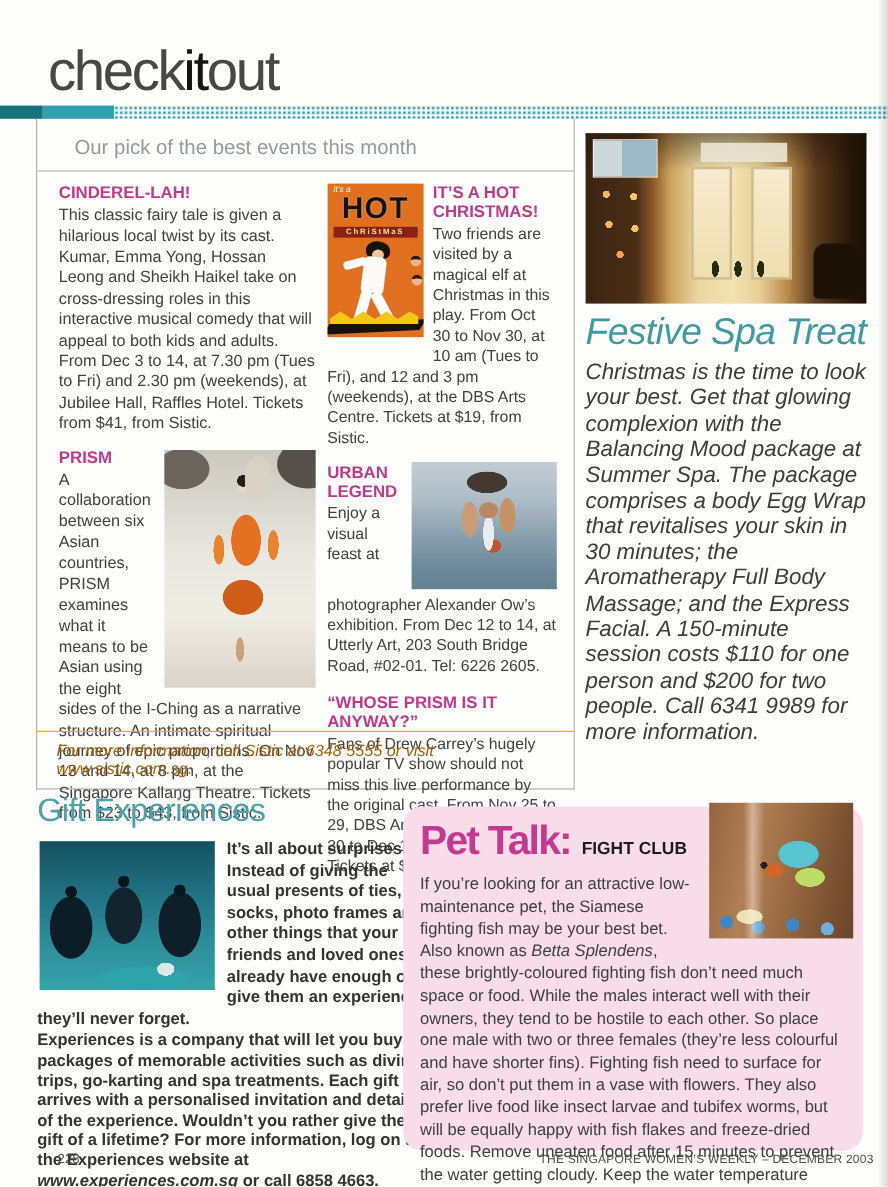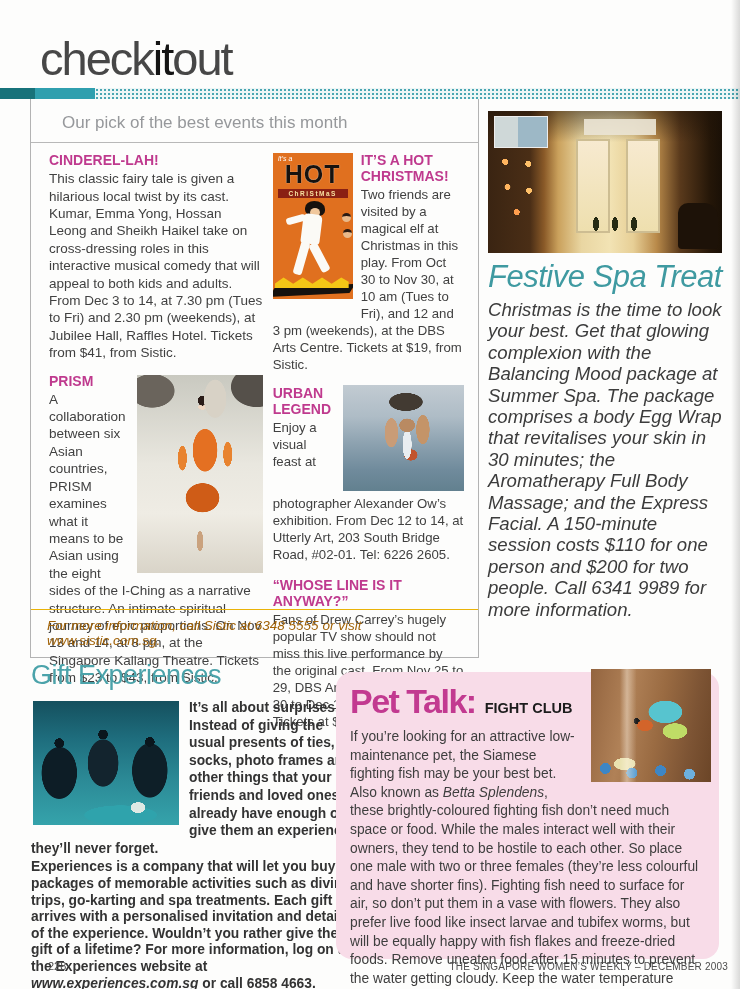--- a/index.html
+++ b/index.html
@@ -69,21 +69,21 @@
     radial-gradient(ellipse 14px 10px at 45% 50%, #d3642a 0 55%, transparent 57%),
     radial-gradient(circle 3px at 38% 46%, #1d1d1d 0 100%, transparent 100%),
     radial-gradient(circle 9px at 12% 88%, #3e86c4 0 60%, transparent 61%),
     radial-gradient(circle 9px at 34% 92%, #5a9fd4 0 60%, transparent 61%),
     radial-gradient(circle 9px at 58% 90%, #3e86c4 0 60%, transparent 61%),
     radial-gradient(circle 9px at 82% 93%, #6cb0de 0 60%, transparent 61%),
     radial-gradient(ellipse 18px 10px at 28% 84%, #e9e2b0 0 60%, transparent 61%),
     linear-gradient(100deg, #93643f 0%, #b08157 30%, #9a6b42 55%, #7d5434 80%, #6b4527 100%);}
 
   
-  .hot-poster{float:left;width:80px;height:146px;margin:1px 8px 14px 0;position:relative;background:#e0701f;overflow:hidden;}
+  .hot-poster{float:left;width:80px;height:128px;margin:1px 8px 14px 0;position:relative;background:#e0701f;overflow:hidden;}
   .p-tag{position:absolute;left:5px;top:2px;color:#fff;font-size:7px;font-style:italic;}
   .p-hot{position:absolute;left:0;right:0;top:7px;text-align:center;font-size:25px;font-weight:700;color:#17120e;letter-spacing:1px;text-shadow:0 0 1px #ffffff;}
   .p-chr{position:absolute;left:5px;right:5px;top:36px;text-align:center;background:#8a2013;color:#f7e0a0;font-size:6.5px;font-weight:700;letter-spacing:1.5px;padding:1px 0;}
   .p-face{position:absolute;width:9px;height:9px;background:#e9b98a;border-radius:50%;border-top:3px solid #2a1a12;box-sizing:border-box;}
   .pf1{right:2px;top:60px;} .pf2{right:1px;top:76px;}
   .elvis{position:absolute;left:12px;top:48px;width:56px;height:84px;}
   .e-hair{position:absolute;left:20px;top:0;width:20px;height:15px;background:#17120e;border-radius:60% 70% 45% 55%;}
   .e-face{position:absolute;left:25px;top:7px;width:10px;height:9px;background:#f0c79c;border-radius:50%;}
   .e-torso{position:absolute;left:17px;top:13px;width:19px;height:30px;background:#fbfaf6;border-radius:5px 5px 3px 3px;transform:rotate(7deg);}
   .e-arm{position:absolute;left:1px;top:15px;width:20px;height:7px;background:#fbfaf6;border-radius:3px;transform:rotate(-15deg);}
@@ -183,21 +183,21 @@
             </div>
             <h3 class="ev">IT’S A HOT CHRISTMAS!</h3>
             <p class="ev">Two friends are visited by a magical elf at Christmas in this play. From Oct 30 to Nov 30, at 10 am (Tues to Fri), and 12 and 3 pm (weekends), at the DBS Arts Centre. Tickets at $19, from Sistic.</p>
           </article>
           <article class="urban-art">
             <div class="urban-photo"></div>
             <h3 class="ev">URBAN LEGEND</h3>
             <p class="ev">Enjoy a visual feast at photographer Alexander Ow’s exhibition. From Dec 12 to 14, at Utterly Art, 203 South Bridge Road, #02-01. Tel: 6226 2605.</p>
           </article>
           <article class="whose-art">
-            <h3 class="ev">“WHOSE LINE IS IT ANYWAY?”</h3>
+            <h3 class="ev">“WHOSE PRISM IS IT ANYWAY?”</h3>
             <p class="ev">Fans of Drew Carrey’s hugely popular TV show should not miss this live performance by the original cast. From Nov 25 to 29, DBS Arts Centre, and Nov 30 to Dec 1, Bar None. At 8 pm. Tickets at $66, from Sistic.</p>
           </article>
         </div>
       </div>
     </div>
     <div class="dm-footnote">For more information, call Sistic at 6348 5555 or visit www.sistic.com.sg.</div>
   </section>
 
   <aside class="spa">
     <div class="spa-photo">

